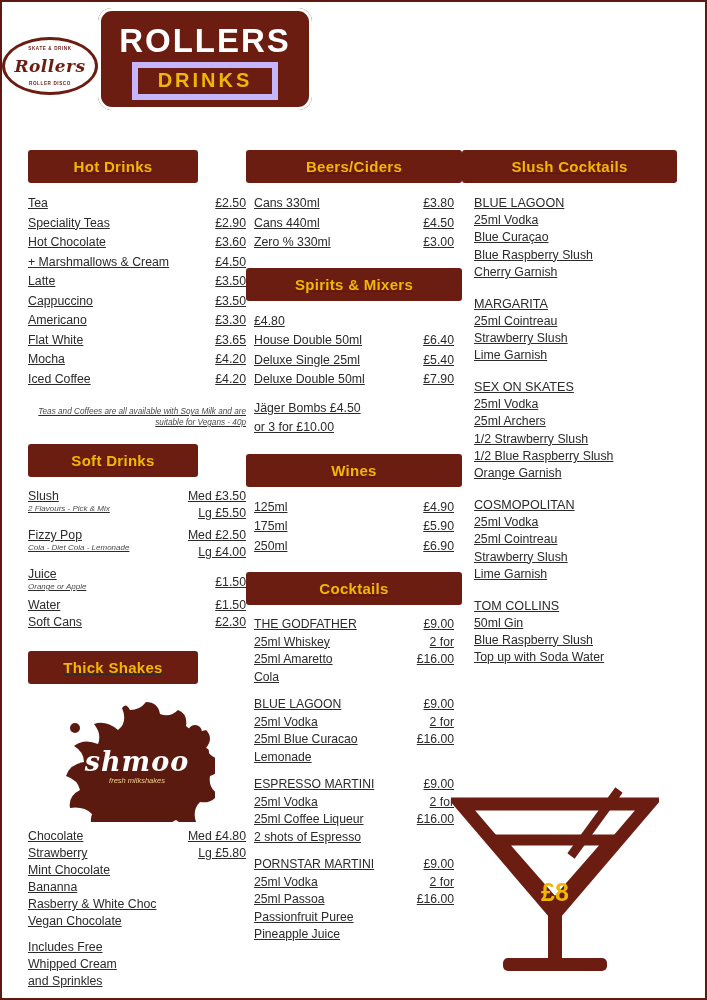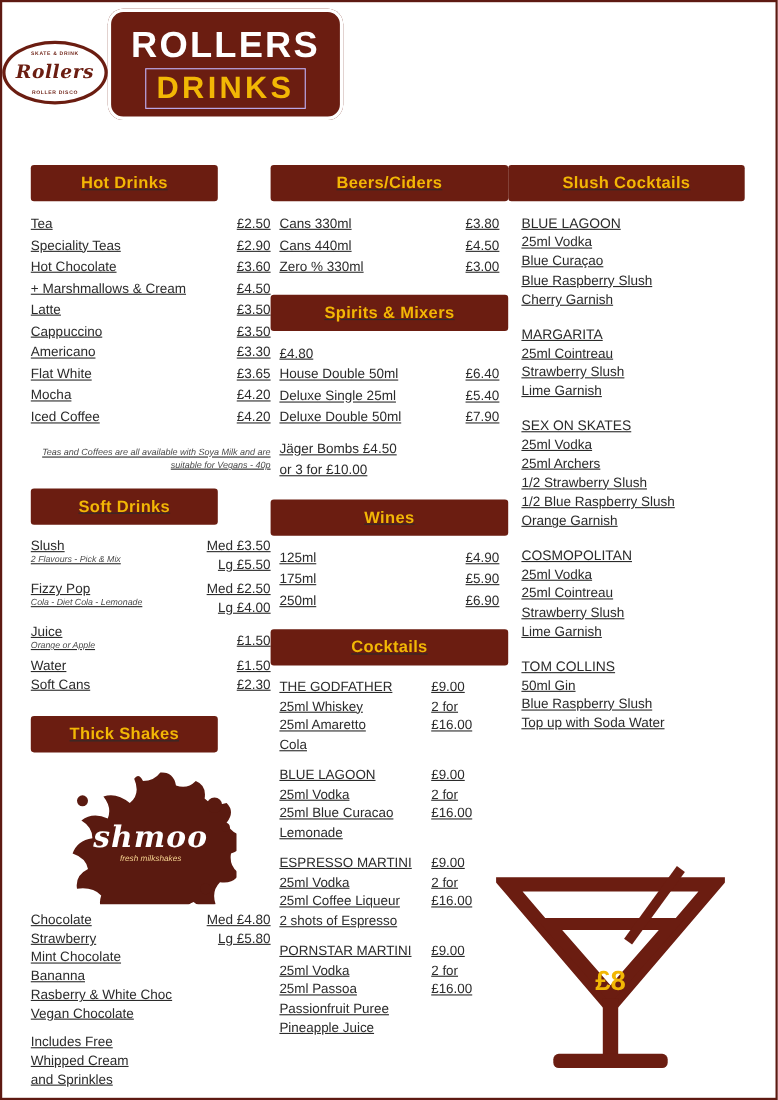--- a/index.html
+++ b/index.html
@@ -64,23 +64,23 @@
     font-family: "Liberation Sans", sans-serif;
     font-weight: bold;
     color:#ffffff;
     font-size: 33px;
     letter-spacing: 2px;
     line-height: 1;
   }
   .logo-sub {
     margin: 5px auto 0 auto;
     width: 146px;
-    border: 1px solid #c4b5fd;
+    border: 6px solid #c4b5fd;
     color: #f2b705;
-    font-size: 28px;
+    font-size: 20px;
     letter-spacing: 3px;
     font-weight: bold;
     padding: 1px 0 2px 0;
   }
 
   
   .cols {
     position:absolute;
     top: 148px; left: 0; right: 0; bottom: 0;
     display: flex;
@@ -174,21 +174,21 @@
   .cocktail-line { font-size: 12.3px; line-height: 17.4px; }
 
   
   .ck {
     display:flex;
     font-size:12.2px;
     line-height: 17.5px;
     margin-bottom: 10px;
   }
   .ck .lines { flex:1 1 auto; }
-  .ck .prices { flex:0 0 62px; text-align:left; }
+  .ck .prices { flex:0 0 62px; text-align:right; }
 
   
   .martini {
     position:absolute;
     right: 18px; bottom: 16px;
     width: 208px; height: 200px;
   }
   .price-badge {
     position:absolute;
     left: 50%; top: 96px;

